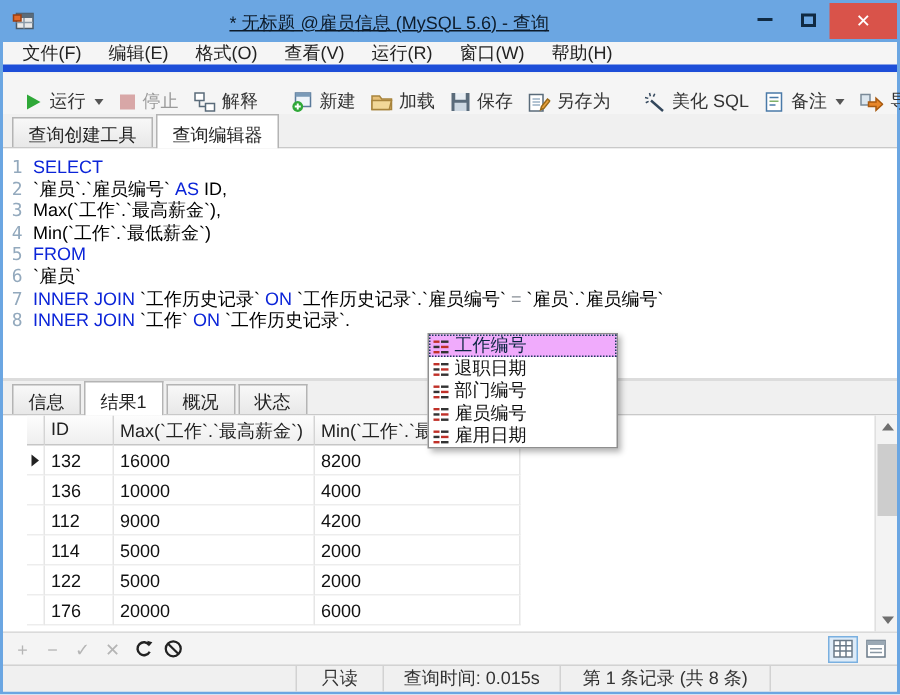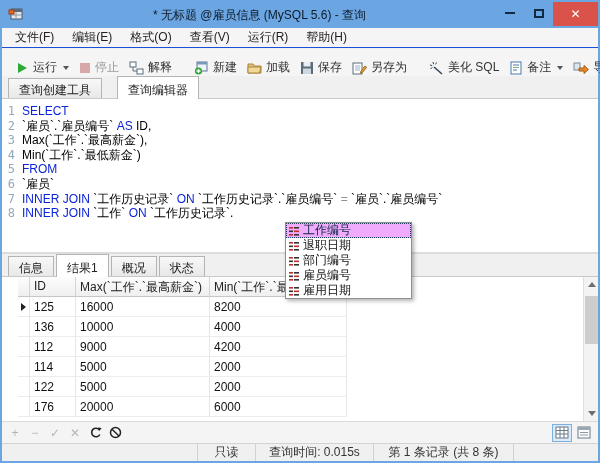--- a/index.html
+++ b/index.html
@@ -2,41 +2,41 @@
 <html><head>
 <meta charset="utf-8">
 <style>
   * { margin:0; padding:0; box-sizing:border-box; font-family:"Liberation Sans","DejaVu Sans",sans-serif; }
   html,body { width:600px; height:463px; background:#fff; overflow:hidden; }
   .window { position:relative; width:600px; height:463px; border:2px solid #6ba6e2; background:#f0f0f0; }
 
   
   .titlebar { position:absolute; left:0; top:0; width:596px; height:26px; background:#6ba6e2; display:flex; align-items:center; }
   .app-icon { margin-left:6px; width:16px; height:16px; flex:0 0 16px; }
-  .title-text { flex:1; text-align:center; font-size:12px; color:#0d1b2a; white-space:nowrap; overflow:hidden; }
+  .title-text { flex:1; text-align:center; font-size:12px; color:#0d1b2a; white-space:nowrap; overflow:hidden;text-decoration:underline; }
   .win-controls { display:flex; align-items:stretch; height:26px; }
   .win-btn { width:29px; height:22px; display:flex; align-items:center; justify-content:center; cursor:default; }
   .glyph-min { width:10px; height:2px; background:#102a43; }
   .glyph-max { width:10px; height:9px; border:2px solid #102a43; background:transparent; }
   .btn-close { width:45px; height:24px; background:#d9534a; display:flex; align-items:center; justify-content:center; color:#fff; font-size:12px; font-weight:bold; }
 
   
-  .menubar { position:absolute; left:0; top:26px; width:596px; height:20px; background:#f5f5f5; display:flex; align-items:center; padding-left:4px; border-bottom:1px solid #1d4ed8; }
+  .menubar { position:absolute; left:0; top:26px; width:596px; height:20px; background:#f5f5f5; display:flex; align-items:center; padding-left:4px; border-bottom:5px solid #1d4ed8; }
   .menu-item { font-size:12px; color:#222; padding:2px 9px; }
 
   
   .toolbar { position:absolute; left:0; top:47px; width:596px; height:27px; background:#f5f5f5; display:flex; align-items:center; padding-left:8px; }
   .tbtn { display:flex; align-items:center; gap:4px; font-size:12px; color:#333; padding:3px 5px; white-space:nowrap;margin-top:10px; }
   .tbtn.disabled { color:#9a9a9a; }
   .tsep { width:1px; height:18px; background:#d5d5d5; margin:0 6px; }
   .caret { width:0; height:0; border-left:3px solid transparent; border-right:3px solid transparent; border-top:4px solid #555; margin-left:2px; }
   .tbtn svg { display:block; }
 
   
-  .doc-tabs { position:absolute; left:0; top:74px; width:596px; height:23px; background:#f0f0f0; display:flex; align-items:flex-end; padding-left:6px; border-bottom:1px solid #c9c9c9;gap:13px; }
+  .doc-tabs { position:absolute; left:0; top:74px; width:596px; height:23px; background:#f0f0f0; display:flex; align-items:flex-end; padding-left:6px; border-bottom:1px solid #c9c9c9; }
   .tab { font-size:12px; color:#222; padding:3px 10px 4px; border:1px solid #b4b4b4; border-bottom:none; background:linear-gradient(#f8f8f8,#e8e8e8); margin-right:2px; height:20px; }
   .tab.active { background:#fff; height:23px; position:relative; top:1px; padding-top:5px; }
 
   
   .editor { position:absolute; left:0; top:97px; width:596px; height:153px; background:#fff; padding-top:5px; overflow:hidden; }
   .line { display:flex; height:14.6px; line-height:14.6px; font-size:12px; }
   .ln { width:20px; text-align:right; padding-right:7px; color:#93a9bd; font-family:"DejaVu Sans Mono","Liberation Mono",monospace; flex:0 0 20px; }
   .code { white-space:pre; font-family:"DejaVu Sans Mono","Liberation Mono",monospace; color:#000; }
   .code .kw { color:#0b24d8; }
   .code .op { color:#8b9198; }
@@ -116,20 +116,21 @@
         </div>
     </div>
   </div>
 
   <div class="menubar" id="menubar">
       <div class="menu-item">文件(F)</div>
       <div class="menu-item">编辑(E)</div>
       <div class="menu-item">格式(O)</div>
       <div class="menu-item">查看(V)</div>
       <div class="menu-item">运行(R)</div>
+      <div class="menu-item">窗口(W)</div>
       <div class="menu-item">帮助(H)</div>
     </div>
 
   <div class="toolbar">
     <div class="tbtn">
       <svg width="14" height="14" viewBox="0 0 14 14">
           <polygon points="3,2 12,7 3,12" fill="#2fa838"></polygon>
         </svg>
       <span>运行</span>
       <span class="caret"></span>
@@ -327,21 +328,21 @@
         <div class="hrow">
           <div class="hcell c-marker"></div>
           <div class="hcell c-id">ID</div>
           <div class="hcell c-max">Max(`工作`.`最高薪金`)</div>
           <div class="hcell c-min">Min(`工作`.`最低薪金`)</div>
         </div>
         <div class="drow">
           <div class="dcell c-marker">
             <div class="row-arrow"></div>
           </div>
-          <div class="dcell c-id">125</div>
+          <div class="dcell c-id">132</div>
           <div class="dcell c-max">16000</div>
           <div class="dcell c-min">8200</div>
         </div>
         <div class="drow">
           <div class="dcell c-marker"></div>
           <div class="dcell c-id">136</div>
           <div class="dcell c-max">10000</div>
           <div class="dcell c-min">4000</div>
         </div>
         <div class="drow">

